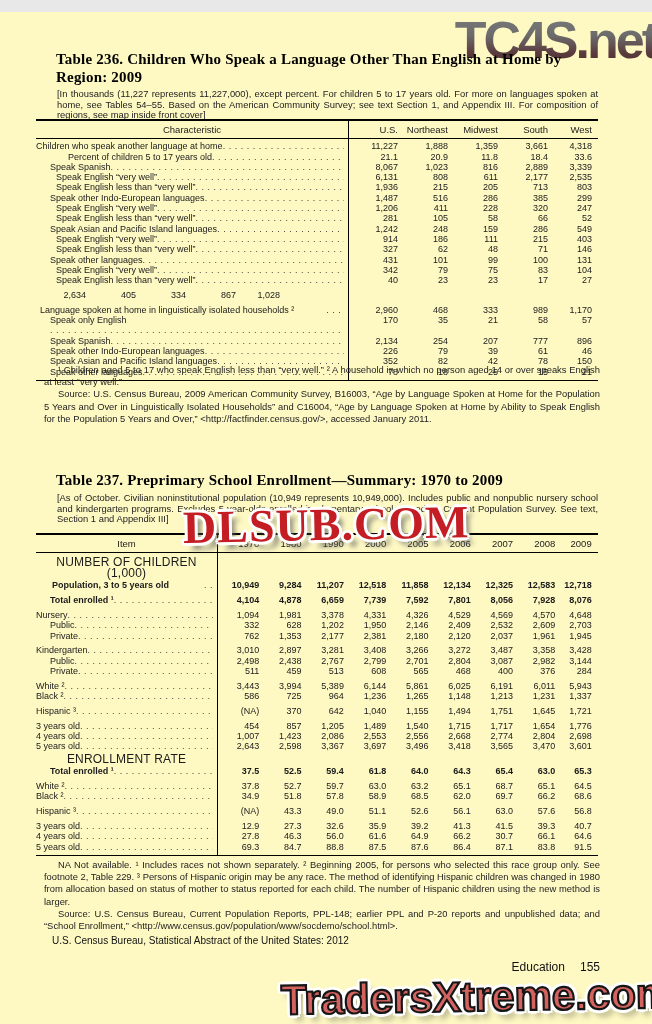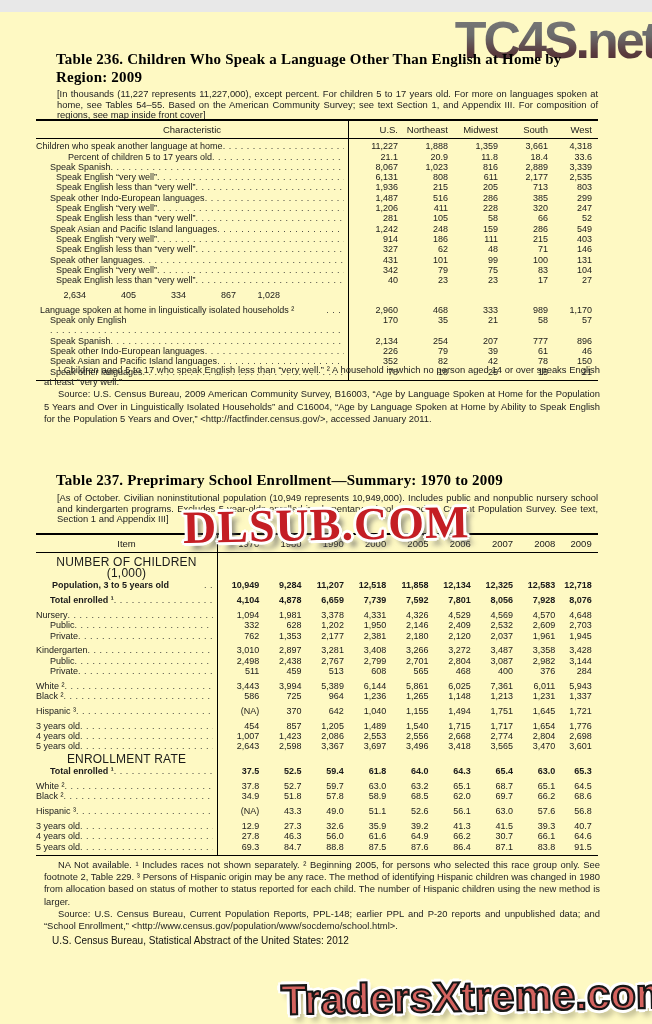--- a/index.html
+++ b/index.html
@@ -503,21 +503,21 @@
             <span class="lab" style="padding-left: 0px;">
               <span class="lt">White ²</span>
               <span class="dots"></span>
             </span>
             <span class="val">3,443</span>
             <span class="val">3,994</span>
             <span class="val">5,389</span>
             <span class="val">6,144</span>
             <span class="val">5,861</span>
             <span class="val">6,025</span>
-            <span class="val">7,361</span>
+            <span class="val">6,191</span>
             <span class="val">6,011</span>
             <span class="val">5,943</span>
           </div>
           <div class="row">
             <span class="lab" style="padding-left: 0px;">
               <span class="lt">Black ²</span>
               <span class="dots"></span>
             </span>
             <span class="val">586</span>
             <span class="val">725</span>
@@ -709,18 +709,21 @@
           </div>
         </div>
       </div>
   </div>
 
   <div class="abs fnblock" style="left:44px; top:847px; width:556px;">
     <p>NA Not available. ¹ Includes races not shown separately. ² Beginning 2005, for persons who selected this race group only. See footnote 2, Table 229. ³ Persons of Hispanic origin may be any race. The method of identifying Hispanic children was changed in 1980 from allocation based on status of mother to status reported for each child. The number of Hispanic children using the new method is larger.</p>
     <p>Source: U.S. Census Bureau, Current Population Reports, PPL-148; earlier PPL and P-20 reports and unpublished data; and “School Enrollment,” &lt;http://www.census.gov/population/www/socdemo/school.html&gt;.</p>
   </div>
 
+  <div class="edu">
+    <span>Education</span><span class="pgnum">155</span>
+  </div>
   <div class="credit">U.S. Census Bureau, Statistical Abstract of the United States: 2012</div>
 
   <div class="wm wm-mid">DLSUB.COM</div>
   <div class="wm wm-bot">TradersXtreme.com</div>
 
 </div>
 
 </body></html>

